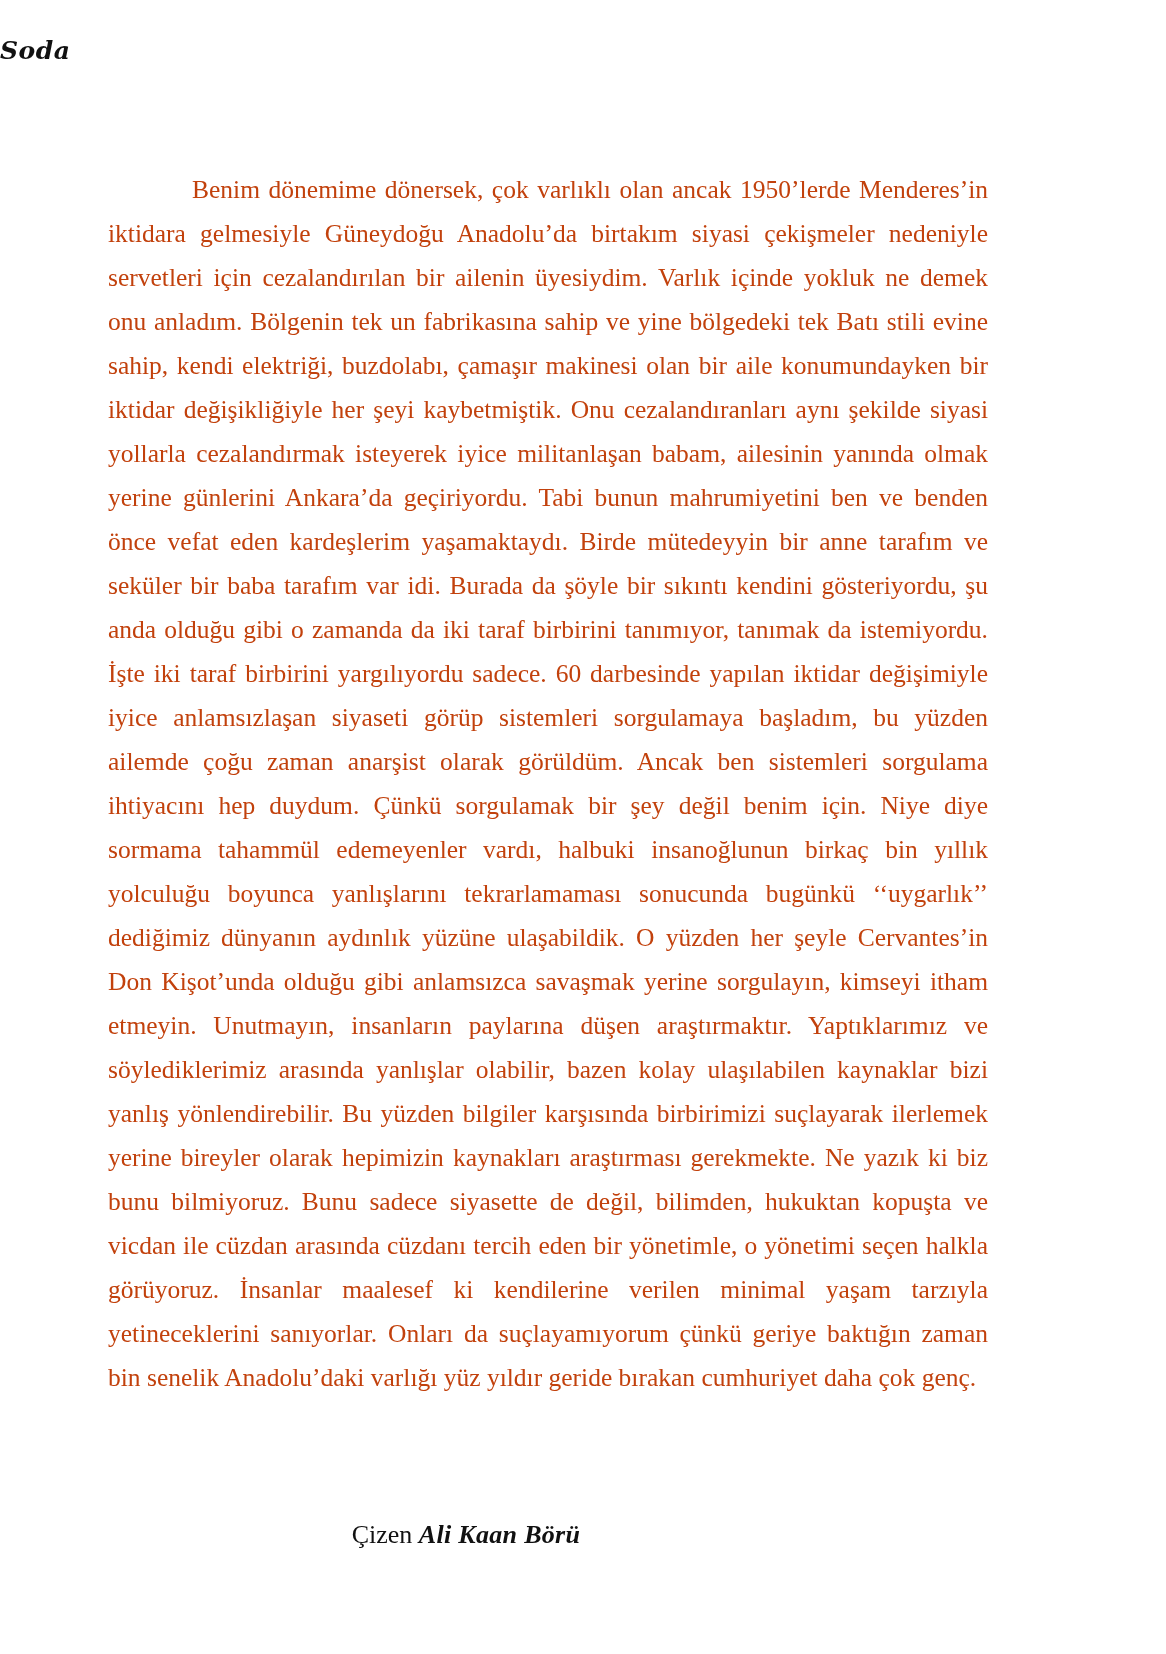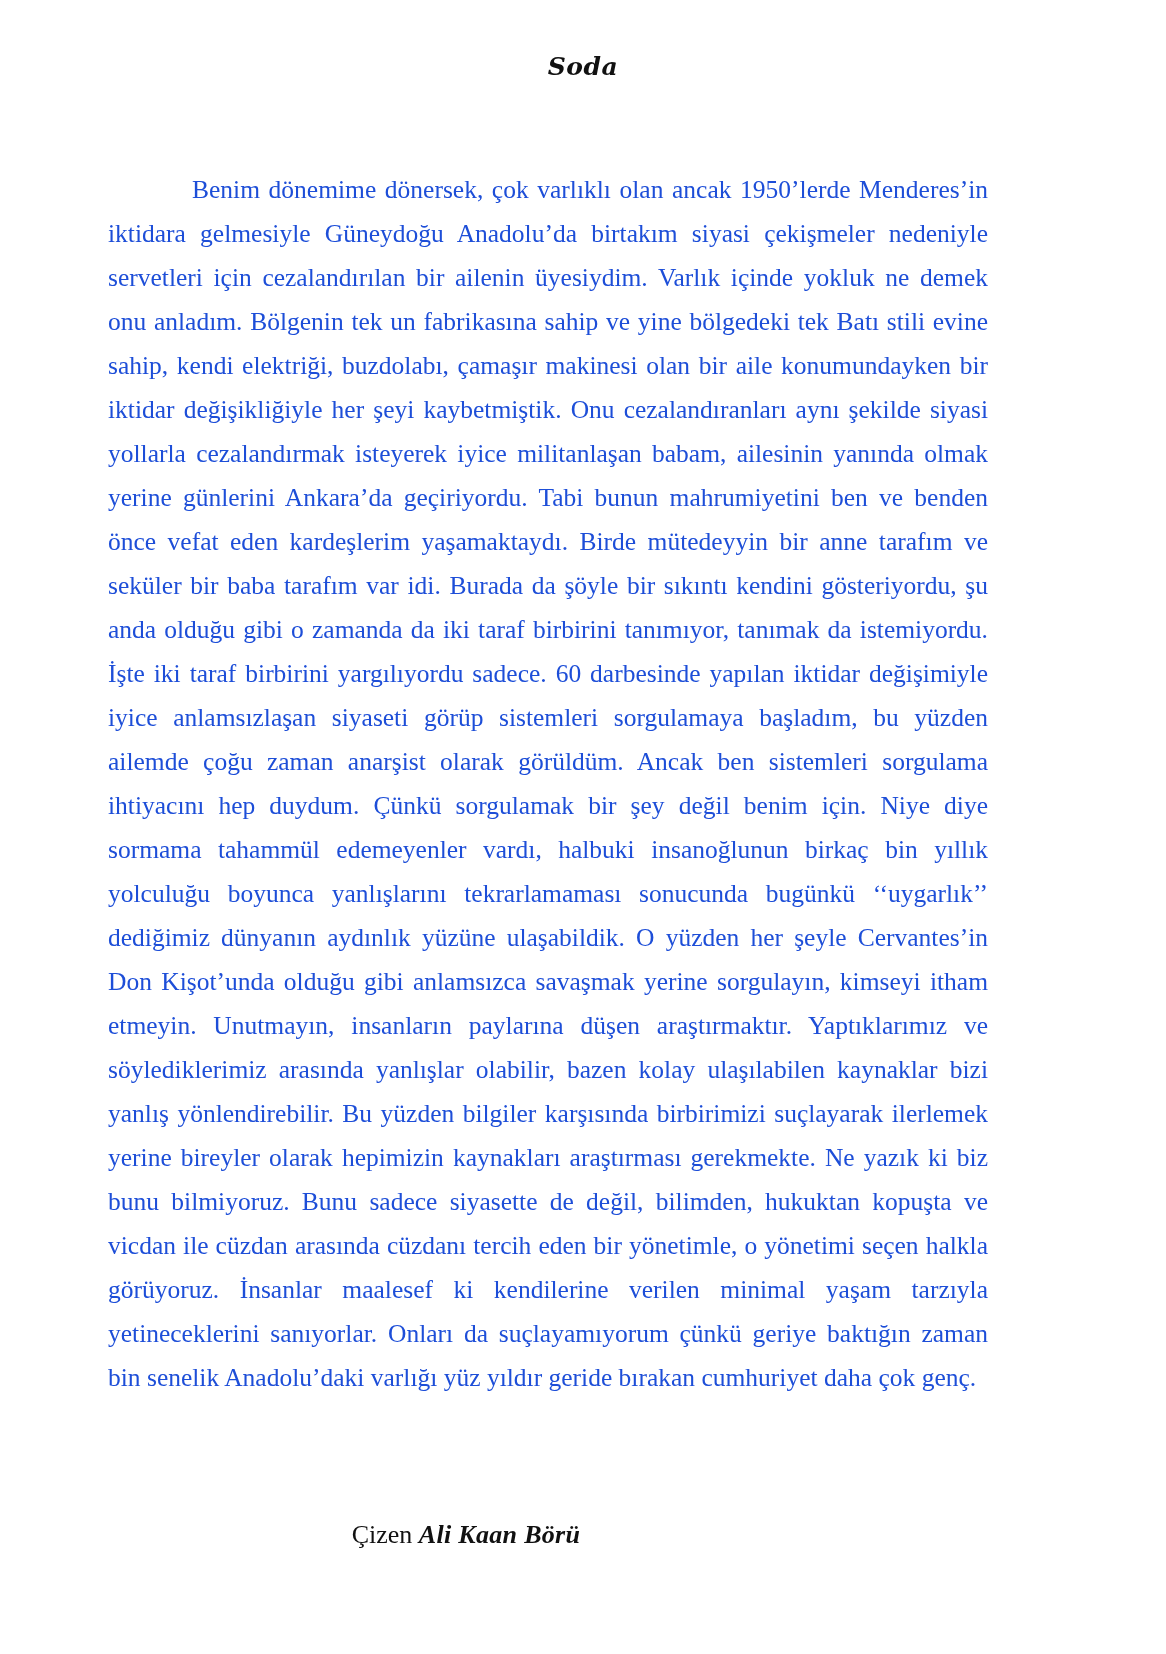--- a/index.html
+++ b/index.html
@@ -19,24 +19,23 @@
   .page {
     position: absolute;
     inset: 0;
     width: 1166px;
     height: 1654px;
     background: #ffffff;
   }
 
   .header {
     position: absolute;
-    top: 52px;
+    top: 36px;
     left: 0;
     width: 1166px;
-    text-align: center;
   }
 
   .header-title {
     font-family: "DejaVu Serif", serif;
     font-style: italic;
     font-weight: 700;
     font-size: 25px;
     letter-spacing: 0.5px;
     color: #111111;
   }
@@ -44,21 +43,21 @@
   .body-text {
     position: absolute;
     top: 168px;
     left: 108px;
     width: 880px;
     font-family: "Liberation Serif", serif;
     font-size: 25.5px;
     line-height: 44px;
     text-align: justify;
     text-justify: inter-word;
-    color: #1d4ed8;
+    color: #c2410c;
     hyphens: manual;
   }
 
   .body-text p {
     margin: 0;
     text-indent: 84px;
   }
 
   .footer {
     position: absolute;

